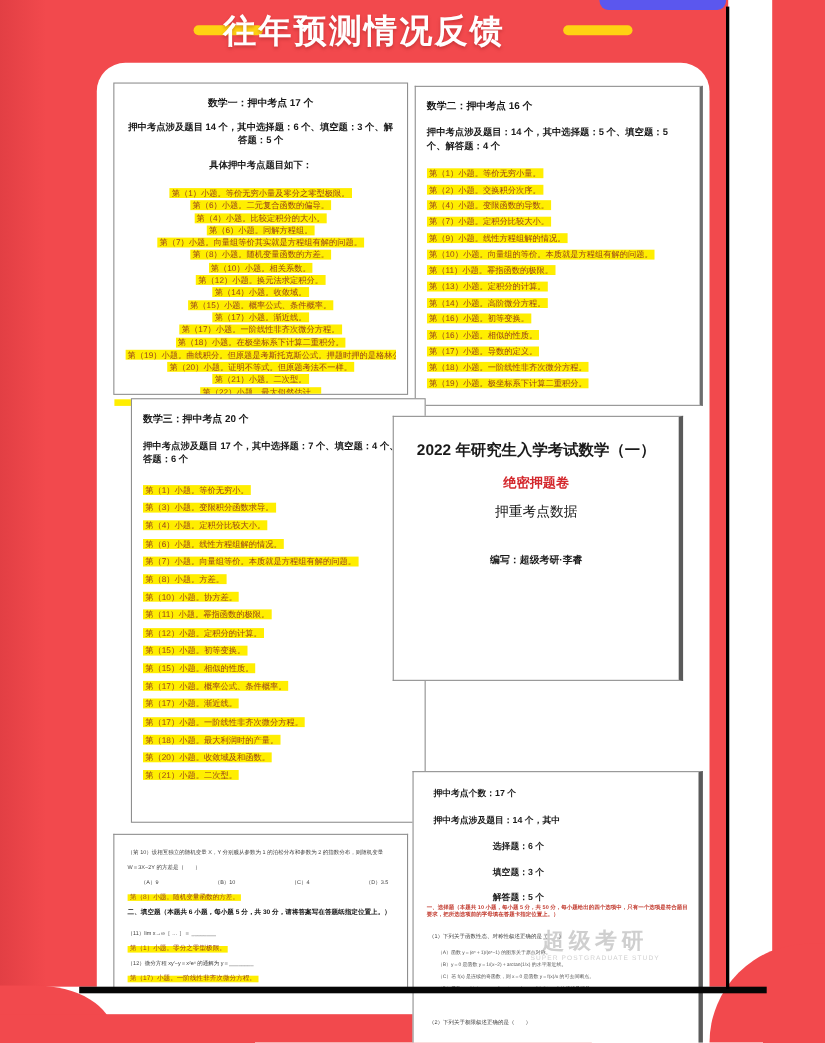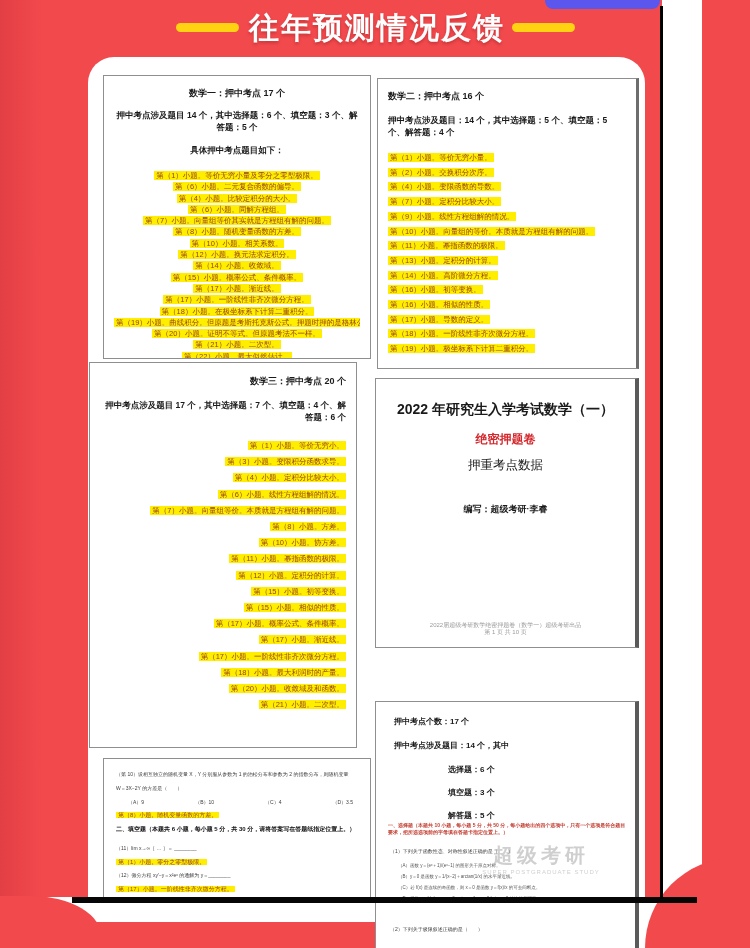--- a/index.html
+++ b/index.html
@@ -11,46 +11,46 @@
   .bottom-hump{left:0;top:896px;width:102px;height:52px;background:#f2494d;border-top-right-radius:70px 42px;}
   .bottom-band{left:0;top:922px;width:538px;height:26px;background:#f2494d;}
   .right-white{left:663px;top:0;width:87px;height:948px;background:#fff;}
   .right-red{left:702px;top:0;width:48px;height:882px;background:#f2494d;}
   .corner-red{left:645px;top:858px;width:105px;height:90px;background:#f2494d;border-top-left-radius:95px;}
   .vline{left:660px;top:6px;width:3px;height:893px;background:#000;}
   .blue-pill{left:545px;top:0;width:115px;height:9px;background:#5b57ee;border-radius:0 0 8px 8px;}
   .black-bar{left:72px;top:897px;width:625px;height:6px;background:#060606;}
   
   .title{left:0;top:8px;width:662px;text-align:center;color:#fff;font-size:30px;font-weight:bold;
-         letter-spacing:2px;text-shadow:0 2px 3px rgba(120,20,20,.35);padding-left:46px;}
+         letter-spacing:2px;text-shadow:0 2px 3px rgba(120,20,20,.35);}
   .dash{height:9px;width:63px;background:#ffd312;border-radius:5px;top:23px;}
   .dash-l{left:176px;} .dash-r{left:512px;}
   
   .panel{left:88px;top:57px;width:557px;height:841px;background:#fff;border-radius:26px 26px 0 0;}
   
   .doc{background:#fff;border:1px solid #8f8f8f;box-sizing:border-box;overflow:hidden;color:#1a1a1a;}
   .doc .h1{font-weight:bold;font-size:9px;}
   .doc .h2{font-weight:bold;font-size:8.5px;}
   .doc .item{white-space:nowrap;overflow:hidden;}
   .hl{background:#ffee00;padding:0 2px;}
   
   .docA{left:103px;top:75px;width:268px;height:284px;padding:11px 10px;text-align:center;}
   .docA .h1{margin-bottom:10px;} .docA .h2{margin-bottom:11px;} .docA .h3{font-weight:bold;font-size:8.5px;margin-bottom:13px;}
   .docA .item{font-size:7.5px;line-height:11.3px;color:#98421c;}
   
   .docB{left:377px;top:78px;width:262px;height:291px;padding:11px 10px;border-right:3px solid #6d6d6d;}
   .docB .h1{margin-bottom:12px;} .docB .h2{margin-bottom:12px;}
   .docB .item{font-size:7.5px;line-height:14.7px;color:#98421c;}
   
-  .docC{left:89px;top:362px;width:268px;height:386px;padding:12px 10px;text-align:right;}
+  .docC{left:119px;top:362px;width:268px;height:386px;padding:12px 10px;}
   .docC .h1{margin-bottom:12px;} .docC .h2{margin-bottom:14px;}
   .docC .item{font-size:7.5px;line-height:16.2px;color:#98421c;}
   .yellow-sliver{left:104px;top:363px;width:46px;height:6px;background:#ffee00;}
   
-  .docD{left:375px;top:378px;width:264px;height:270px;border-right:4px solid #5a5a5a;}
+  .docD{left:357px;top:378px;width:264px;height:241px;border-right:4px solid #5a5a5a;}
   .docD .cover-title{position:absolute;left:0;top:22px;width:100%;text-align:center;font-size:14px;font-weight:bold;}
   .docD .cover-sub1{position:absolute;left:0;top:52px;width:100%;text-align:center;font-size:12px;font-weight:bold;color:#d4282d;}
   .docD .cover-sub2{position:absolute;left:0;top:78px;width:100%;text-align:center;font-size:12.5px;}
   .docD .cover-author{position:absolute;left:0;top:124px;width:100%;text-align:center;font-size:9px;font-weight:bold;}
   .docD .cover-foot{position:absolute;left:0;top:243px;width:100%;text-align:center;font-size:6px;line-height:7px;color:#9a9a9a;}
   
   .docF{left:375px;top:660px;width:264px;height:261px;border-right:4px solid #5a5a5a;border-bottom:none;margin-top:41px;}
   .docF .stat{position:absolute;left:18px;font-size:8px;font-weight:bold;}
   .docF .stat-sub{position:absolute;left:72px;font-size:8px;font-weight:bold;}
   .docF .intro{position:absolute;left:12px;top:120px;width:238px;font-size:5px;line-height:7px;color:#c23a2e;font-weight:bold;}

